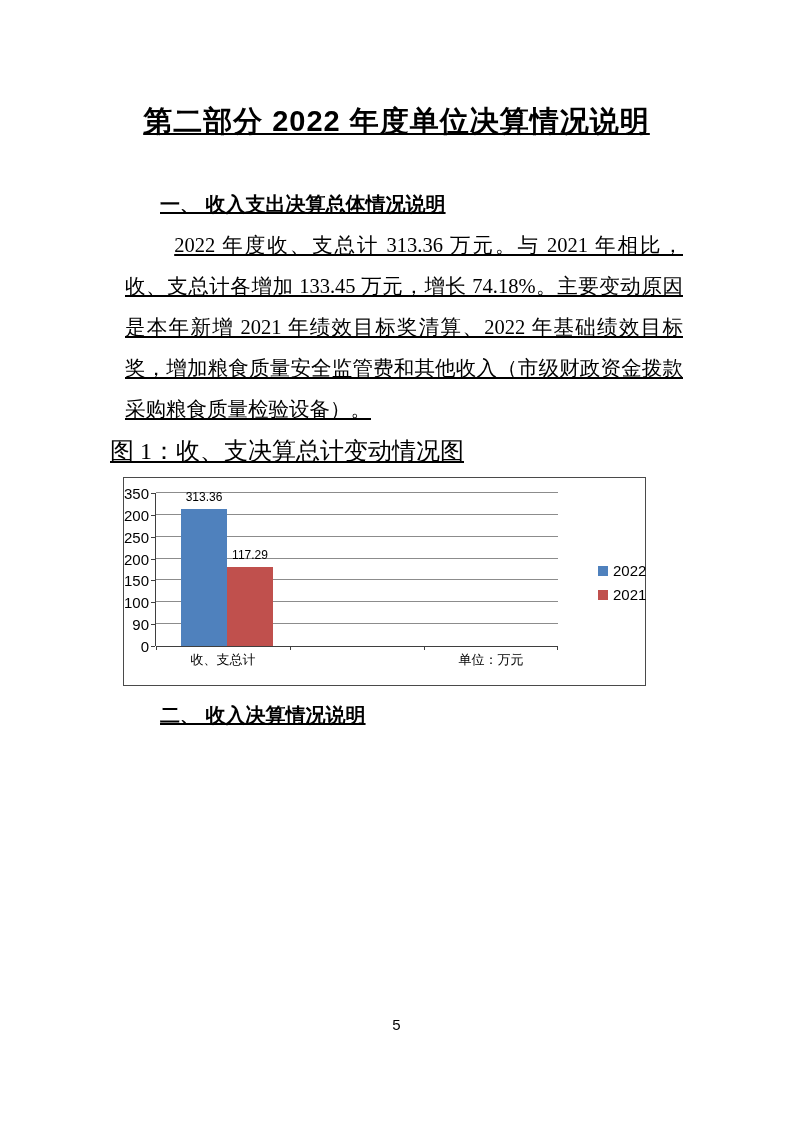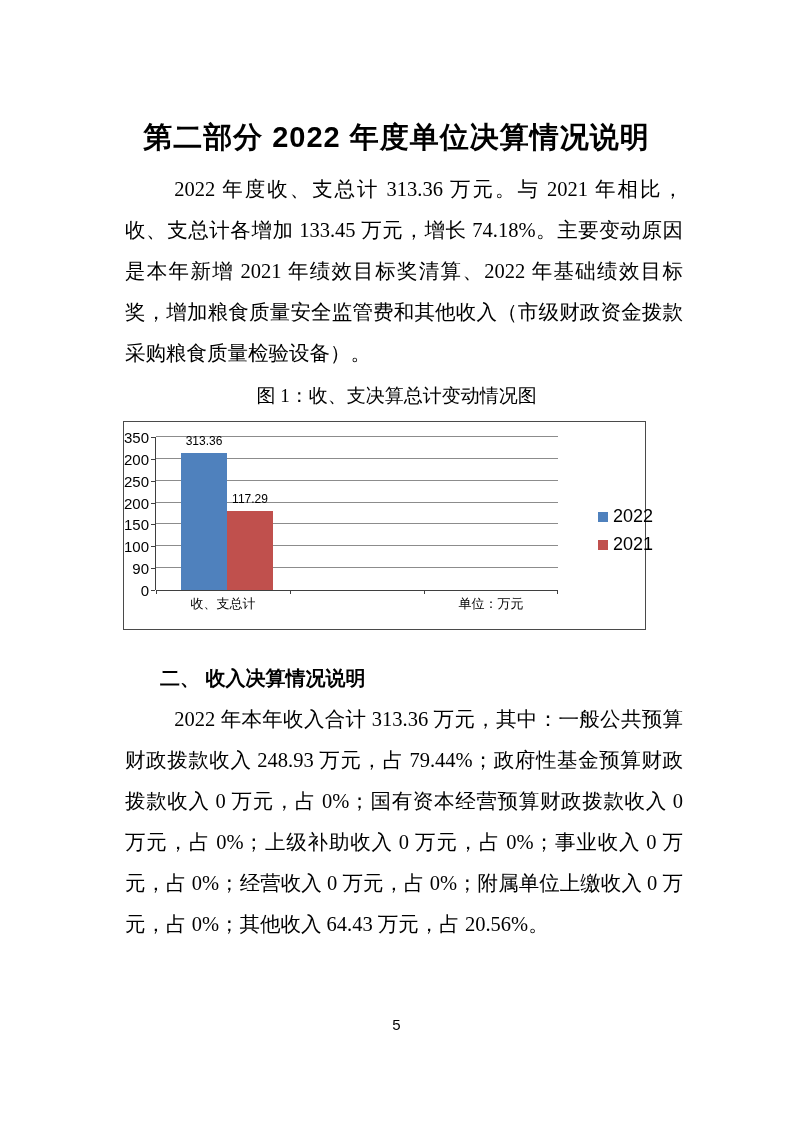--- a/index.html
+++ b/index.html
@@ -10,54 +10,55 @@
     height: 1122px;
     margin: 0 auto;
     background: #ffffff;
     overflow: hidden;
     font-family: "Liberation Serif", serif;
     color: #000000;
   }
   .content {
     position: absolute;
     left: 110px;
-    top: 16px;
+    top: 0;
     width: 573px;
+    text-decoration: underline;
   }
   .doc-title {
     margin-top: 96px;
     text-align: center;
     font-family: "Liberation Sans", sans-serif;
     font-weight: bold;
     font-size: 29px;
     line-height: 50px;
     letter-spacing: 1px;
   }
   .sec-heading {
     font-family: "Liberation Sans", sans-serif;
     font-weight: bold;
     font-size: 20px;
     line-height: 28px;
     padding-left: 50px;
   }
   .sec-heading.first { margin-top: 44px; }
-  .sec-heading.second { margin-top: 34px; }
+  .sec-heading.second { margin-top: 15px; }
   .body-para {
     margin-top: 7px;
     font-size: 20.5px;
     line-height: 41px;
     text-align: justify;
     text-justify: inter-ideograph;
     text-indent: 2.4em;
     margin-left: 15px;
   }
   .figure-caption {
     margin-top: 1px;
-    text-align: center;
-    font-size: 19px;
+    text-align: left;
+    font-size: 24px;
     line-height: 41px;
   }
   
   .chart {
     position: relative;
     margin-top: 5px;
     margin-left: 13px;
     width: 523px;
     height: 209px;
     border: 1px solid #4a4a4a;
@@ -132,39 +133,40 @@
   .legend {
     position: absolute;
     left: 474px;
     top: 84px;
     display: flex;
     flex-direction: column;
     gap: 7px;
   }
   .legend-item { display: flex; align-items: center; gap: 5px; }
   .legend-swatch { width: 10px; height: 10px; }
-  .legend-label { font-size: 18px; }
+  .legend-label { font-size: 15px; }
   .page-number {
     position: absolute;
     left: 0;
     width: 100%;
     top: 1016px;
     text-align: center;
     font-size: 15px;
     font-family: "Liberation Sans", sans-serif;
   }
 </style>
 </head>
 <body>
 
 <div class="page">
   <div class="content">
 
     <h1 class="doc-title">第二部分 2022 年度单位决算情况说明</h1>
 
+    <h2 class="sec-heading first">一、 收入支出决算总体情况说明</h2>
 
     <p class="body-para">2022 年度收、支总计 313.36 万元。与 2021 年相比，收、支总计各增加 133.45 万元，增长 74.18%。主要变动原因是本年新增 2021 年绩效目标奖清算、2022 年基础绩效目标奖，增加粮食质量安全监管费和其他收入（市级财政资金拨款采购粮食质量检验设备）。</p>
 
     <div class="figure-caption">图 1：收、支决算总计变动情况图</div>
 
     <div class="chart">
       <div class="plot">
         <div class="y-axis-line"></div>
       <div class="gridline axis" style="top: 153px;"></div>
           <div class="y-tick" style="top: 153px;"></div>
@@ -208,18 +210,17 @@
           </div>
           <div class="legend-item">
             <span class="legend-swatch" style="background: rgb(192, 80, 77);"></span>
             <span class="legend-label">2021</span>
           </div>
         </div>
     </div>
 
     <h2 class="sec-heading second">二、 收入决算情况说明</h2>
 
-    <p class="body-para">2022 年本年收入合计 313.36 万元，其中：一般公共预算财政拨款收入 248.93 万元，占 79.44%；政府性基金预算财政拨款收入 0 万元，占 0%；国有资本经营预算财政拨款收入 0 万元，占 0%；上级补助收入 0 万元，占 0%；事业收入 0 万元，占 0%；经营收入 0 万元，占 0%；附属单位上缴收入 0 万元，占 0%；其他收入 64.43 万元，占 20.56%。</p>
 
   </div>
 
   <div class="page-number">5</div>
 </div>
 
 </body></html>

